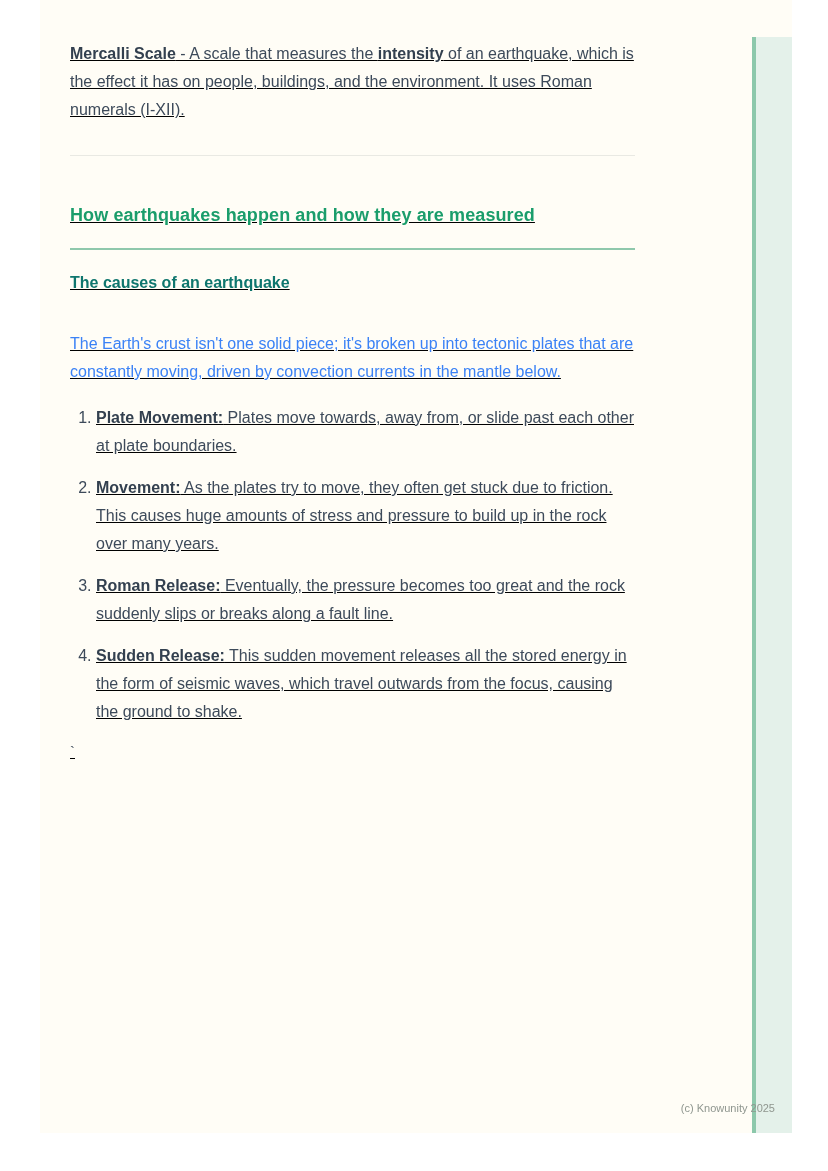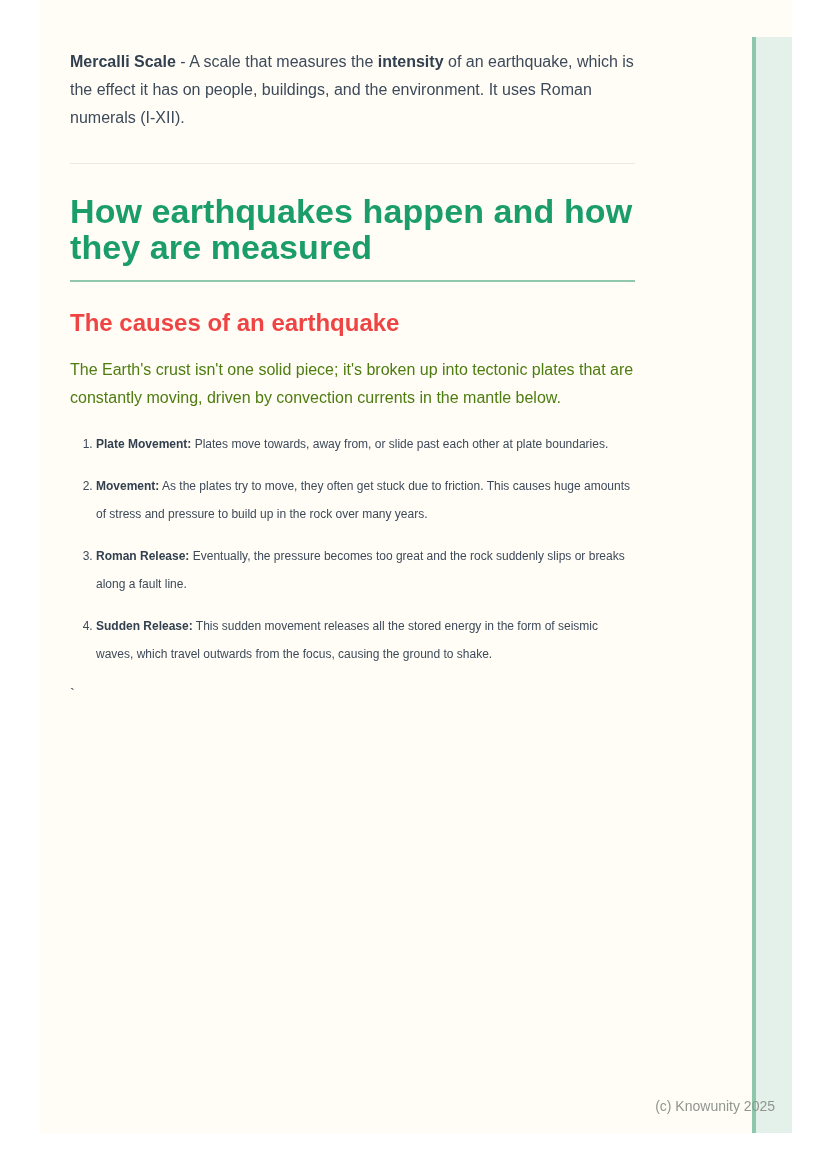--- a/index.html
+++ b/index.html
@@ -18,80 +18,81 @@
   }
   .accent-bar {
     position: absolute;
     right: 0; top: 37px;
     width: 40px; height: 1096px;
     background: #e4f1ea;
     border-left: 4px solid #8cc8ab;
   }
   .content {
     position: absolute;
-    left: 30px; top: 16px;
+    left: 30px; top: 8px;
     width: 565px;
+    text-decoration: underline;
   }
   .intro {
     margin-top: 32px;
     font-size: 16px;
     line-height: 28px;
     color: #3d4a5a;
   }
   .b { font-weight: 700; color: #33404f; }
   .divider {
     border: none;
     border-top: 1px solid #e9e9e3;
     margin-top: 31px;
   }
   h1.page-title {
-    margin-top: 29px;
-    font-size: 34px;
+    margin-top: 41px;
+    font-size: 18px;
     line-height: 36px;
     font-weight: 700;
     color: #1a9d6b;
     letter-spacing: 0.1px;
   }
   .title-underline {
     border: none;
     border-top: 2px solid #8fc8ac;
     margin-top: 15px;
   }
   h2.subsection-title {
-    margin-top: 28px;
-    font-size: 24px;
+    margin-top: 20px;
+    font-size: 16px;
     line-height: 26px;
     font-weight: 700;
-    color: #ef4444;
+    color: #0f766e;
   }
   .body-par {
-    margin-top: 20px;
+    margin-top: 34px;
     font-size: 16px;
     line-height: 28px;
-    color: #4d7c0f;
+    color: #3b82f6;
   }
   ol.causes-list {
     margin-top: 18px;
     padding-left: 26px;
-    font-size: 12px;
+    font-size: 16px;
     line-height: 28px;
     color: #3d4a5a;
   }
   ol.causes-list li { margin-bottom: 14px; }
   .stray {
     margin-top: 6px;
     font-size: 15px;
     line-height: 24px;
     color: #3d4a5a;
   }
   .footer {
     position: absolute;
     right: 17px;
     bottom: 19px;
-    font-size: 14px;
+    font-size: 11px;
     color: #8f968f;
     z-index: 2;
   }
 </style>
 </head>
 <body>
 
 <div class="page">
 
   <div class="accent-bar"></div>

